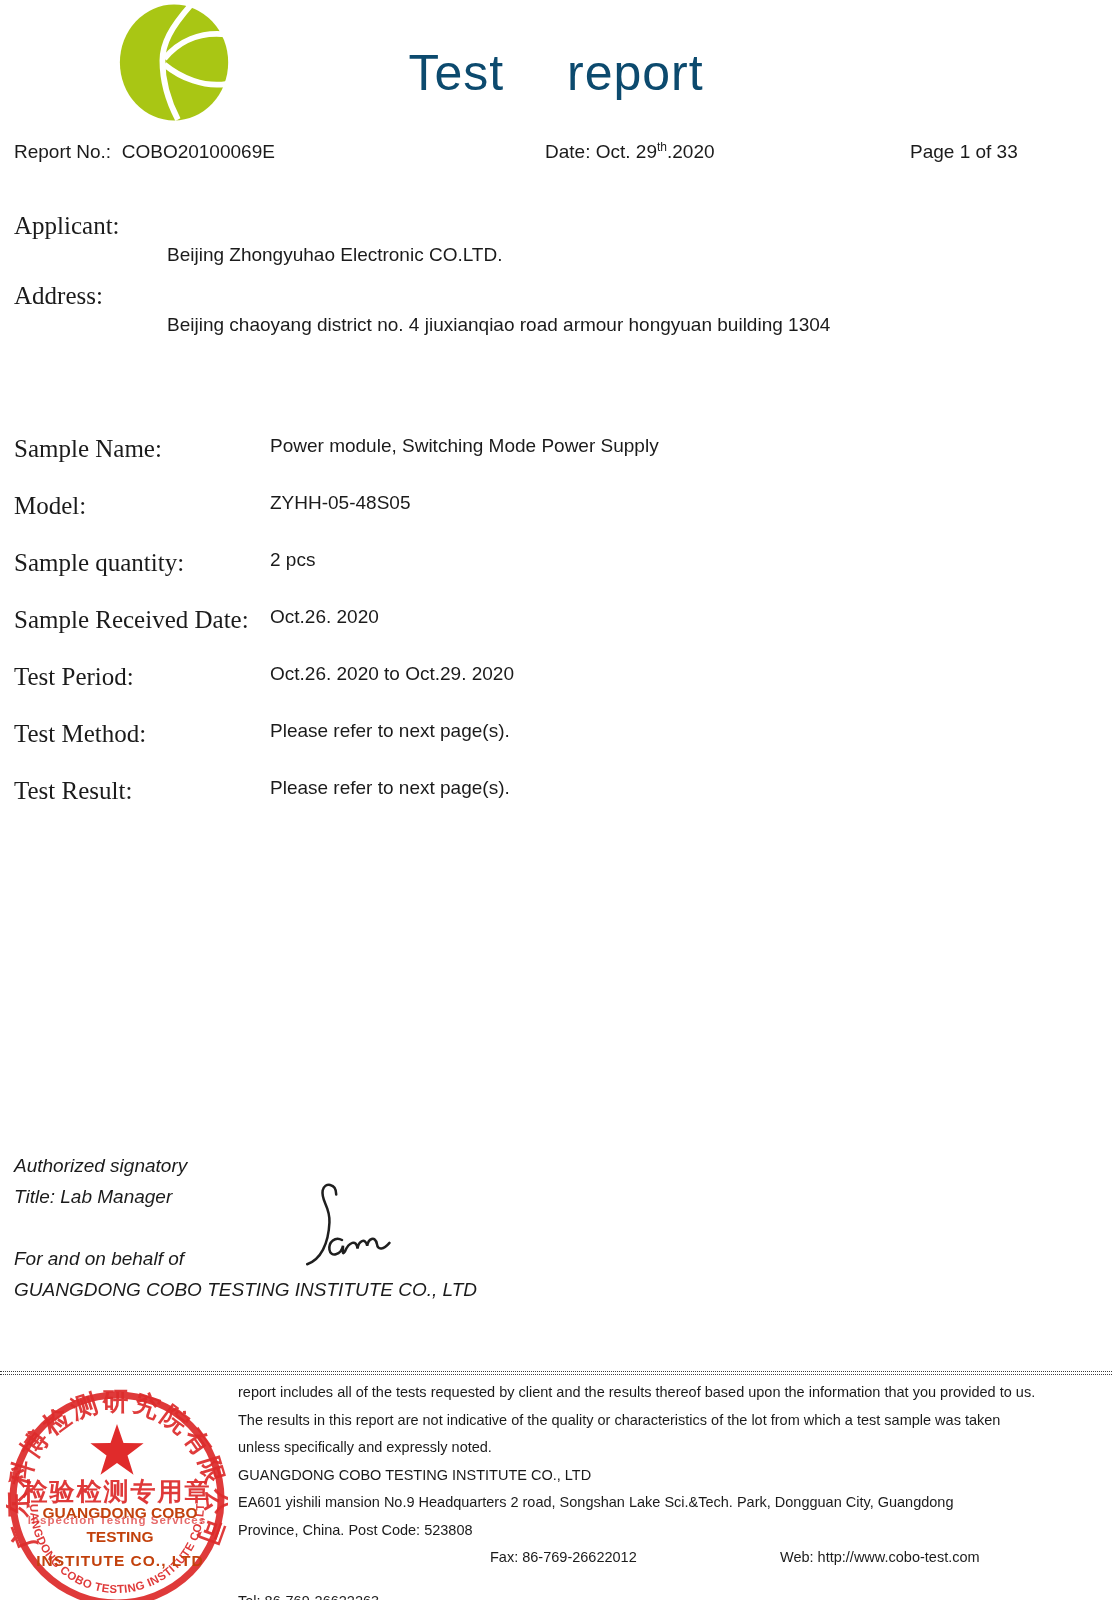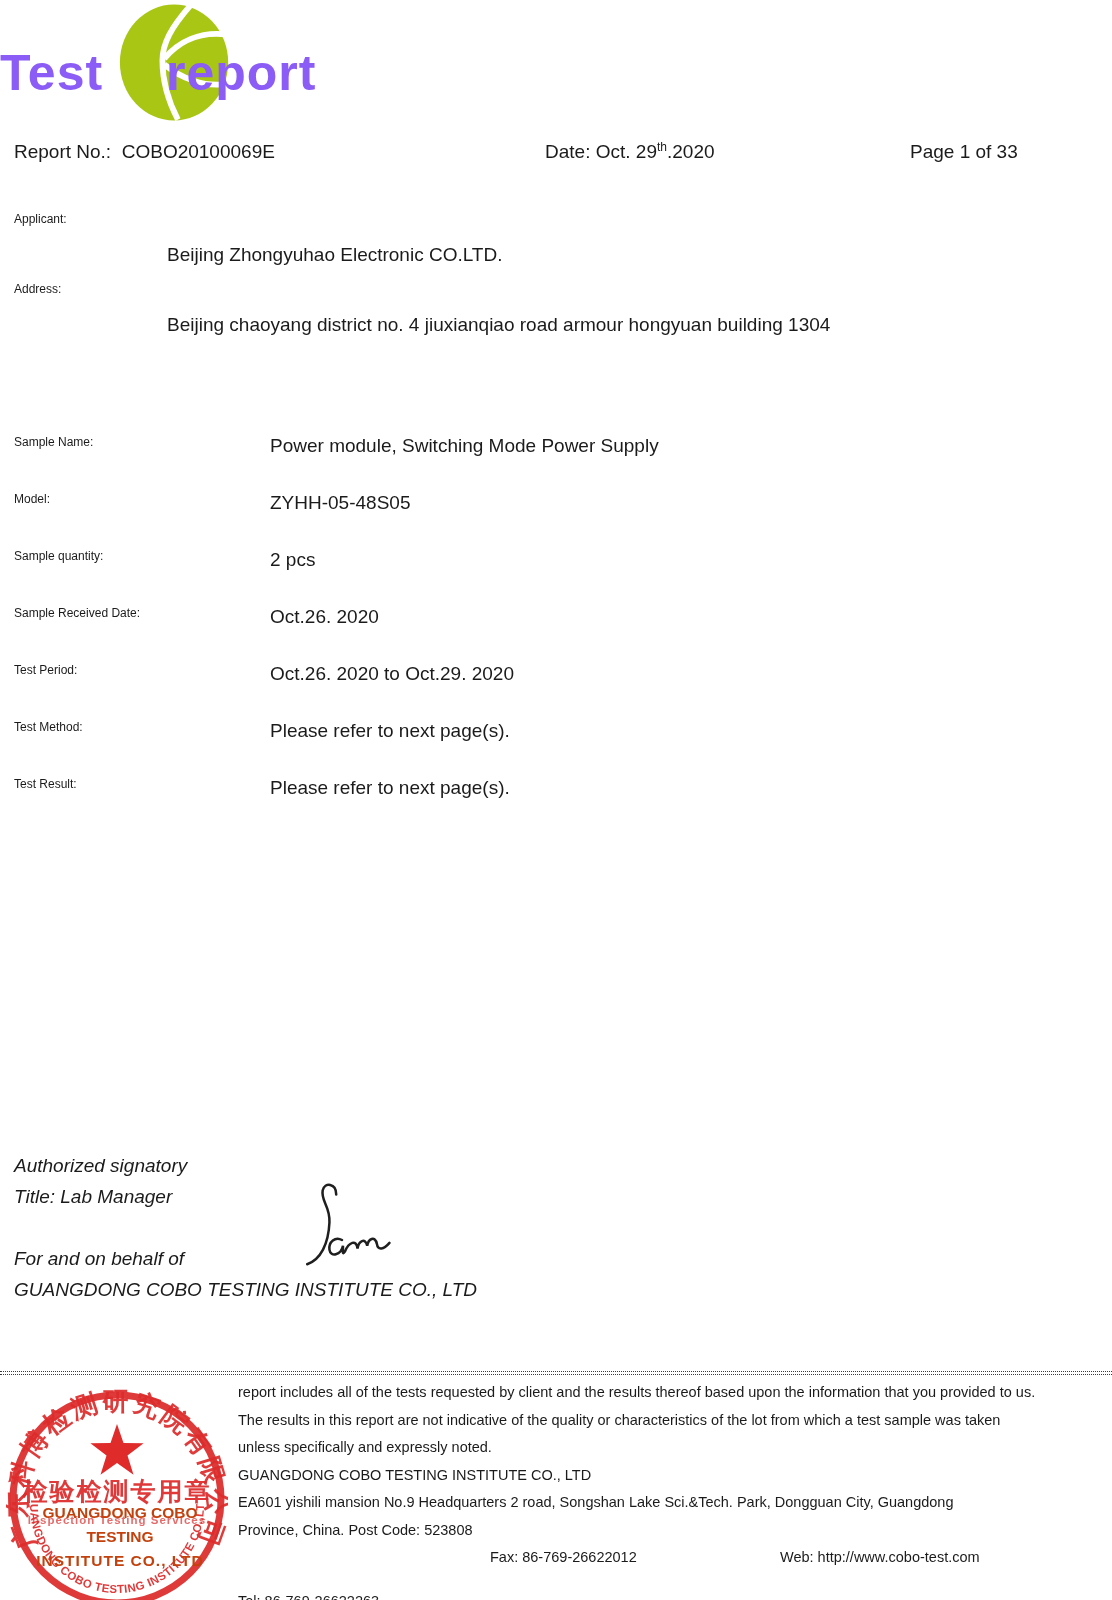--- a/index.html
+++ b/index.html
@@ -13,31 +13,31 @@
     overflow: hidden;
     font-family: "Liberation Sans", sans-serif;
     color: #1b1b1b;
   }
   .abs { position: absolute; white-space: nowrap; }
 
   
   .logo { position: absolute; left: 117px; top: 2px; width: 116px; height: 121px; }
   .doc-title {
     position: absolute; left: 0; top: 44px; width: 100%;
-    text-align: left; font-size: 50px; font-weight: bold;
-    letter-spacing: 1px; word-spacing: 48px; color: #8b5cf6;
+    text-align: center; font-size: 50px; font-weight: normal;
+    letter-spacing: 1px; word-spacing: 48px; color: #0c4a6e;
   }
   .hdr { top: 141px; font-size: 19px; }
   .hdr-report { left: 14px; }
   .hdr-date { left: 545px; }
   .hdr-page { left: 910px; }
   sup.th { font-size: 12px; vertical-align: super; line-height: 0; }
 
   
-  .row-label { position: absolute; left: 14px; font-size: 12px; }
+  .row-label { position: absolute; left: 14px; font-size: 25px; font-family: Liberation Serif, serif; }
   .row-value { position: absolute; font-size: 19px; }
   .val-col1 { left: 167px; margin-top: 32px; }
   .val-col2 { left: 270px; }
   .intro { left: 14px; top: 377px; font-size: 19px; }
 
   
   .sig-text { left: 14px; font-size: 19px; font-style: italic; }
   .signature { position: absolute; left: 283px; top: 1178px; width: 120px; height: 92px; }
 
   

